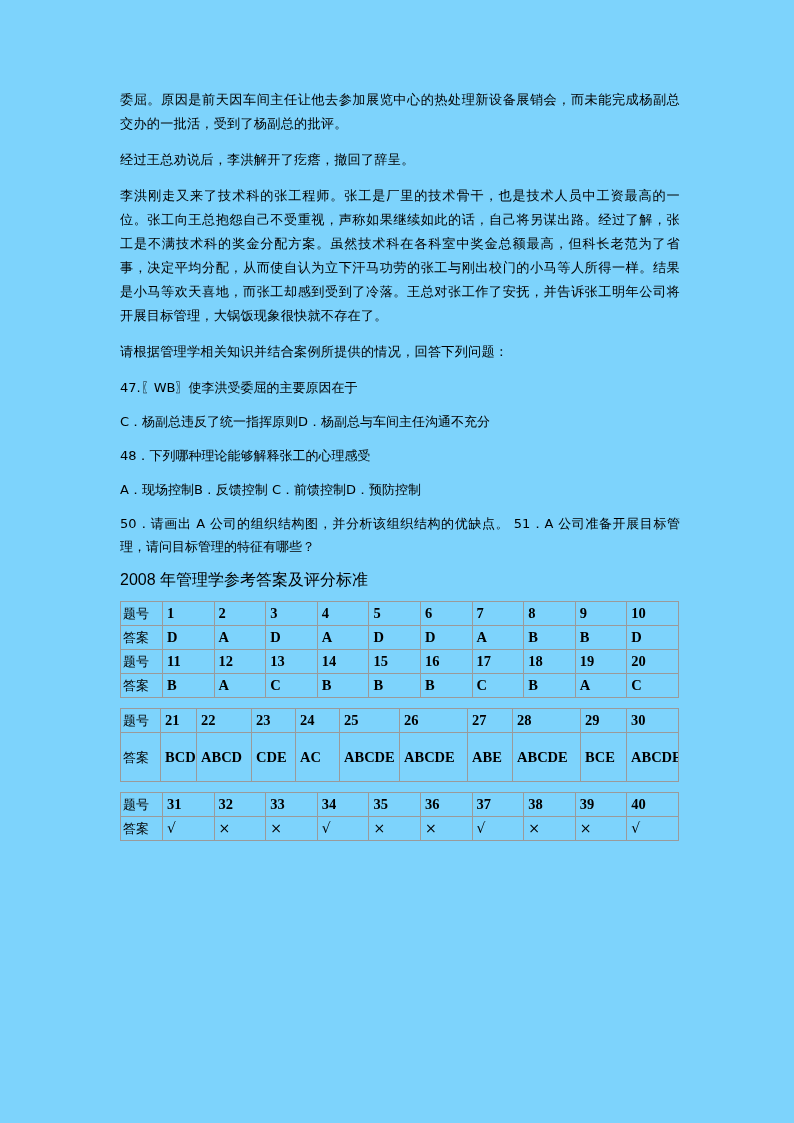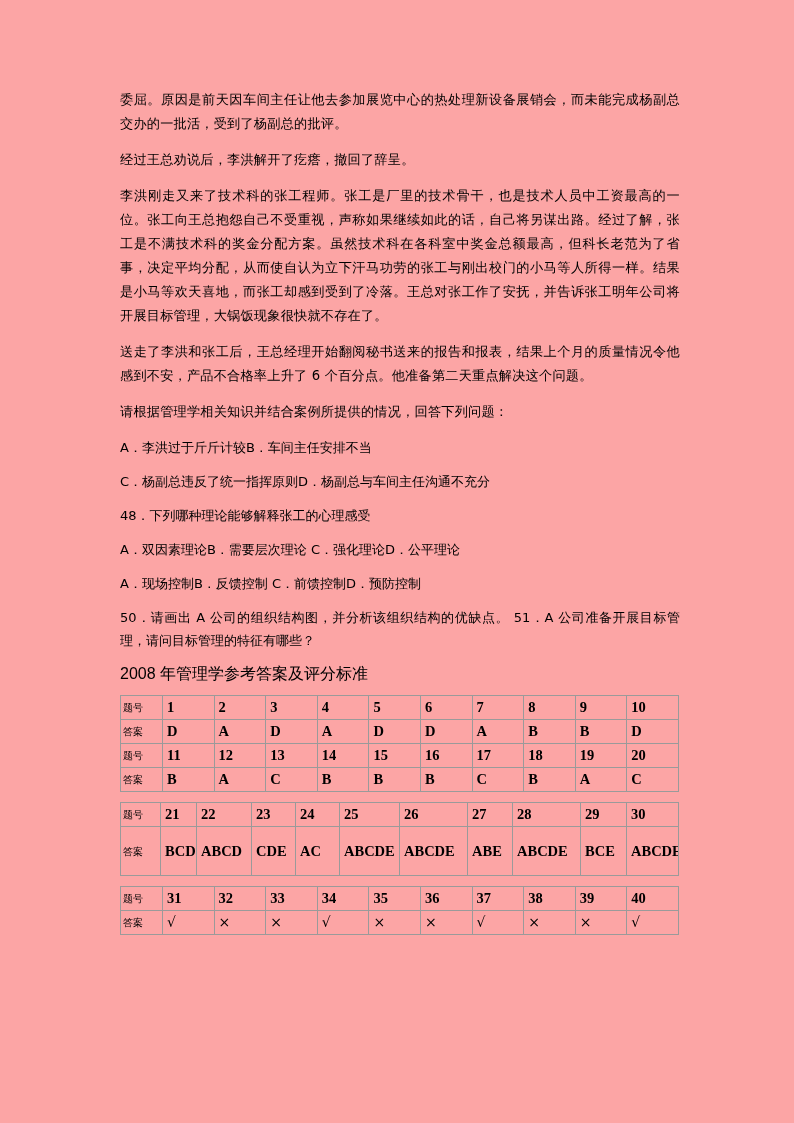--- a/index.html
+++ b/index.html
@@ -15,21 +15,21 @@
     font-family: "DejaVu Sans", "Liberation Sans", sans-serif;
     color: #000000;
     overflow: hidden;
   }
   .page {
     position: absolute;
     left: 0;
     top: 0;
     width: 794px;
     height: 1123px;
-    background: #fca5a5;
+    background: #7dd3fc;
   }
   .content {
     position: absolute;
     left: 120px;
     top: 88px;
     width: 560px;
   }
 
   
   .para {
@@ -72,21 +72,21 @@
     font-size: 14.5px;
     line-height: 19px;
     font-weight: bold;
     vertical-align: middle;
     height: 21px;
     overflow: hidden;
     white-space: nowrap;
   }
   .ans-table td.lbl {
     font-family: "DejaVu Sans", "Liberation Sans", sans-serif;
-    font-size: 10px;
+    font-size: 13px;
     font-weight: normal;
     text-align: left;
     padding-left: 2px;
   }
   
   .t1 col.c-lbl { width: 42px; }
   .t1 col.c-d   { width: 51.6px; }
 
   
   .t2 td { white-space: normal; }
@@ -102,29 +102,27 @@
 </style>
 </head>
 <body>
 
 <div class="page">
   <div class="content">
 
     <p class="para">委屈。原因是前天因车间主任让他去参加展览中心的热处理新设备展销会，而未能完成杨副总交办的一批活，受到了杨副总的批评。</p>
     <p class="para">经过王总劝说后，李洪解开了疙瘩，撤回了辞呈。</p>
     <p class="para">李洪刚走又来了技术科的张工程师。张工是厂里的技术骨干，也是技术人员中工资最高的一位。张工向王总抱怨自己不受重视，声称如果继续如此的话，自己将另谋出路。经过了解，张工是不满技术科的奖金分配方案。虽然技术科在各科室中奖金总额最高，但科长老范为了省事，决定平均分配，从而使自认为立下汗马功劳的张工与刚出校门的小马等人所得一样。结果是小马等欢天喜地，而张工却感到受到了冷落。王总对张工作了安抚，并告诉张工明年公司将开展目标管理，大锅饭现象很快就不存在了。</p>
-    <p class="para">送走了李洪和张工后，王总经理开始翻阅秘书送来的报告和报表，结果上个月的质量情况令他感到不安，产品不合格率上升了 6 个百分点。他准备第二天重点解决这个问题。</p>
     <p class="para">请根据管理学相关知识并结合案例所提供的情况，回答下列问题：</p>
 
 
-    <p class="qline">A．李洪过于斤斤计较B．车间主任安排不当</p>
+    <p class="qline">47.〖WB〗使李洪受委屈的主要原因在于</p>
     <p class="qline">C．杨副总违反了统一指挥原则D．杨副总与车间主任沟通不充分</p>
 
     <p class="qline">48．下列哪种理论能够解释张工的心理感受</p>
-    <p class="qline">A．双因素理论B．需要层次理论 C．强化理论D．公平理论</p>
 
     <p class="qline">A．现场控制B．反馈控制 C．前馈控制D．预防控制</p>
 
     <p class="qline">50．请画出 A 公司的组织结构图，并分析该组织结构的优缺点。 51．A 公司准备开展目标管理，请问目标管理的特征有哪些？</p>
 
     <p class="ans-head">2008 年管理学参考答案及评分标准</p>
 
     <table class="ans-table t1">
       <colgroup>
         <col class="c-lbl">

